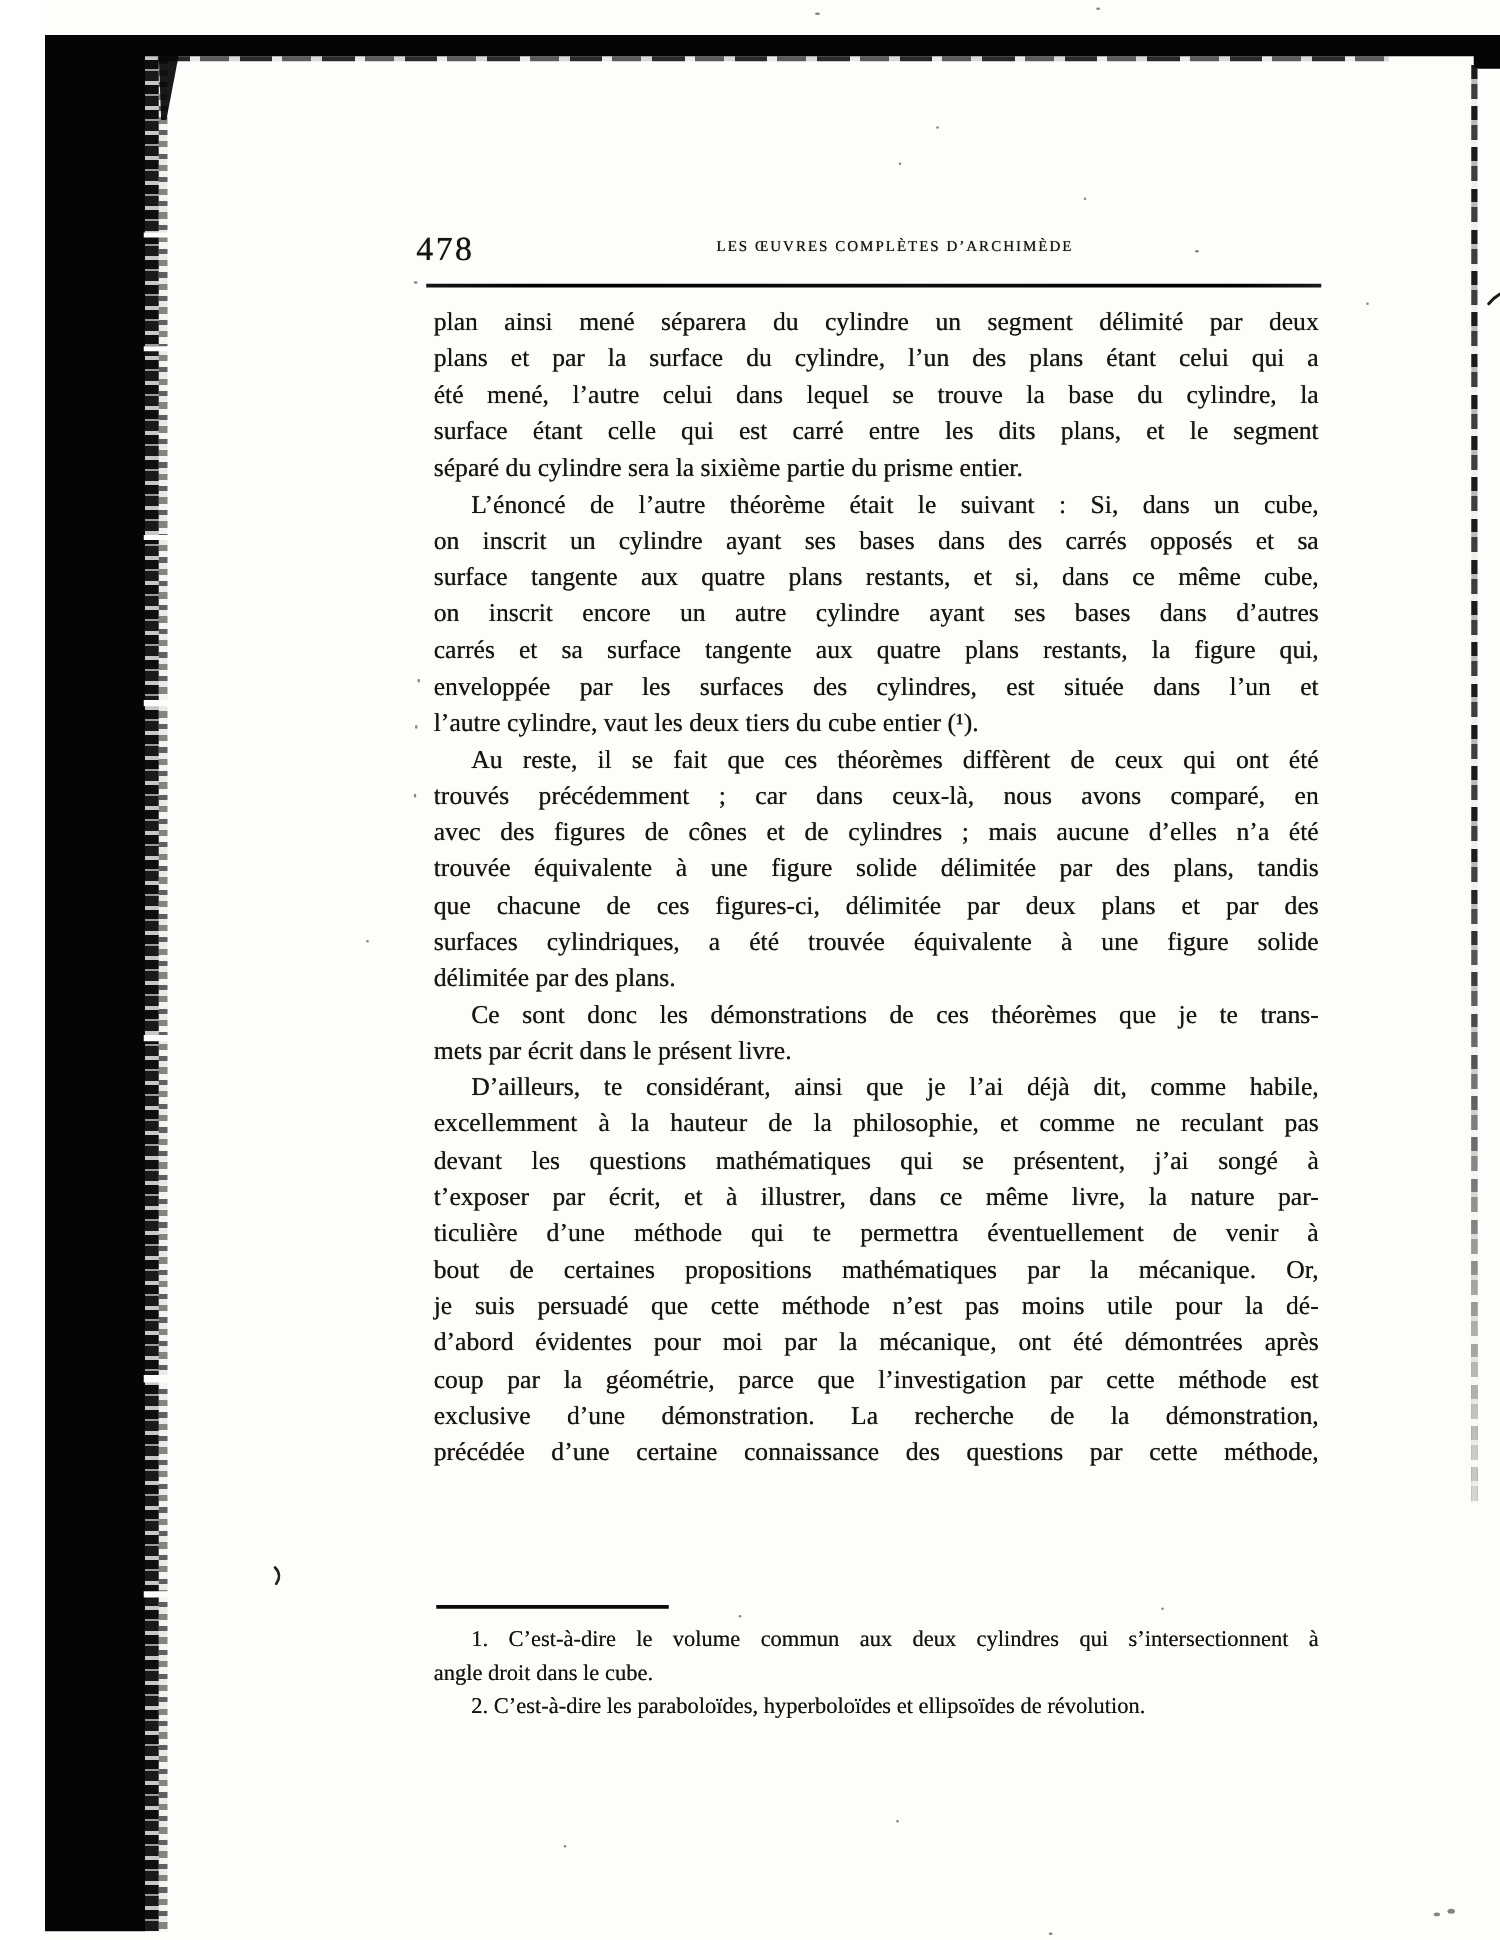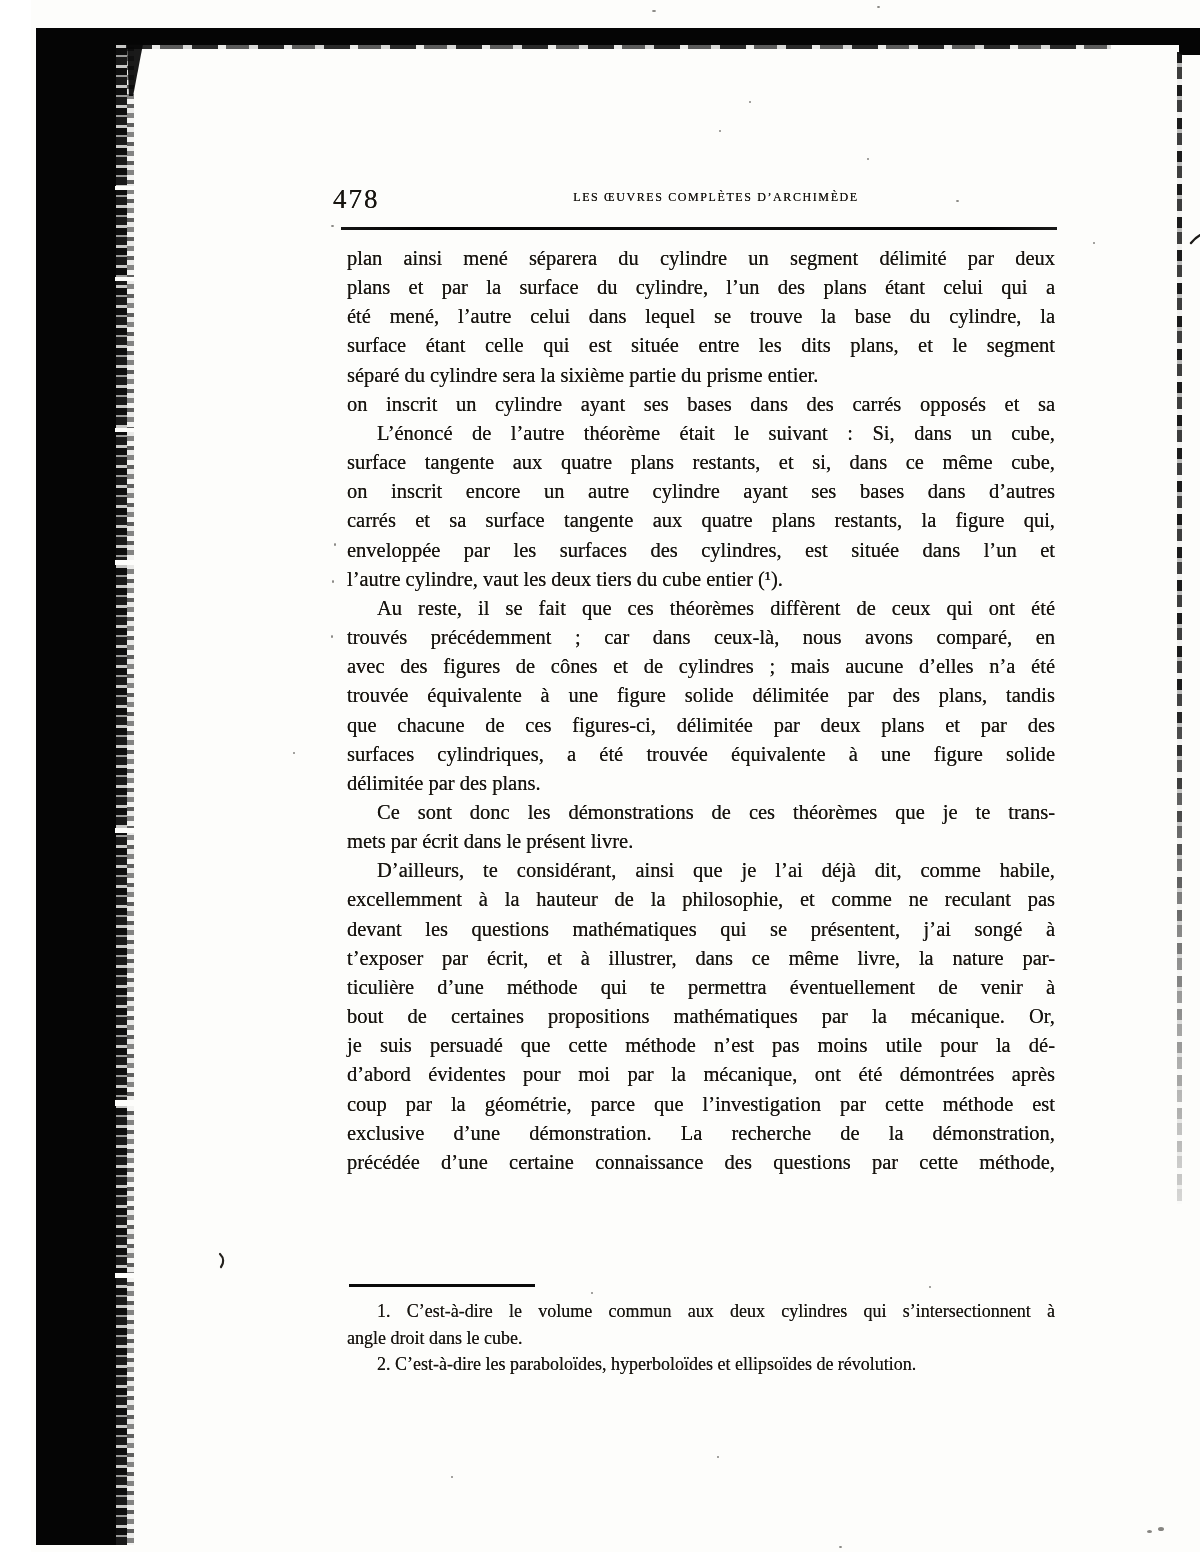--- a/index.html
+++ b/index.html
@@ -155,26 +155,26 @@
 
   <span class="pageno">478</span>
   <div class="running-title">LES ŒUVRES COMPLÈTES D’ARCHIMÈDE</div>
   <div class="head-rule"></div>
 
   <div class="body-text">
       <div>
         <div class="line">plan ainsi mené séparera du cylindre un segment délimité par deux</div>
         <div class="line">plans et par la surface du cylindre, l’un des plans étant celui qui a</div>
         <div class="line">été mené, l’autre celui dans lequel se trouve la base du cylindre, la</div>
-        <div class="line">surface étant celle qui est située entre les dits plans, et le segment</div>
+        <div class="line">surface étant celle qui est carré entre les dits plans, et le segment</div>
         <div class="line last">séparé du cylindre sera la sixième partie du prisme entier.</div>
       </div>
       <div>
+        <div class="line ind">L’énoncé de l’autre théorème était le suivant : Si, dans un cube,</div>
         <div class="line">on inscrit un cylindre ayant ses bases dans des carrés opposés et sa</div>
-        <div class="line ind">L’énoncé de l’autre théorème était le suivant : Si, dans un cube,</div>
         <div class="line">surface tangente aux quatre plans restants, et si, dans ce même cube,</div>
         <div class="line">on inscrit encore un autre cylindre ayant ses bases dans d’autres</div>
         <div class="line">carrés et sa surface tangente aux quatre plans restants, la figure qui,</div>
         <div class="line">enveloppée par les surfaces des cylindres, est située dans l’un et</div>
         <div class="line last">l’autre cylindre, vaut les deux tiers du cube entier (¹).</div>
       </div>
       <div>
         <div class="line ind">Au reste, il se fait que ces théorèmes diffèrent de ceux qui ont été</div>
         <div class="line">trouvés précédemment ; car dans ceux-là, nous avons comparé, en</div>
         <div class="line">avec des figures de cônes et de cylindres ; mais aucune d’elles n’a été</div>

